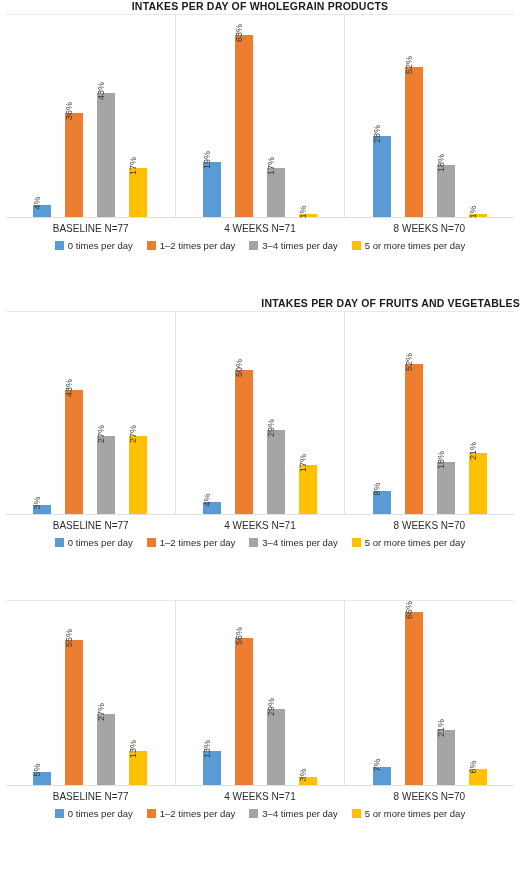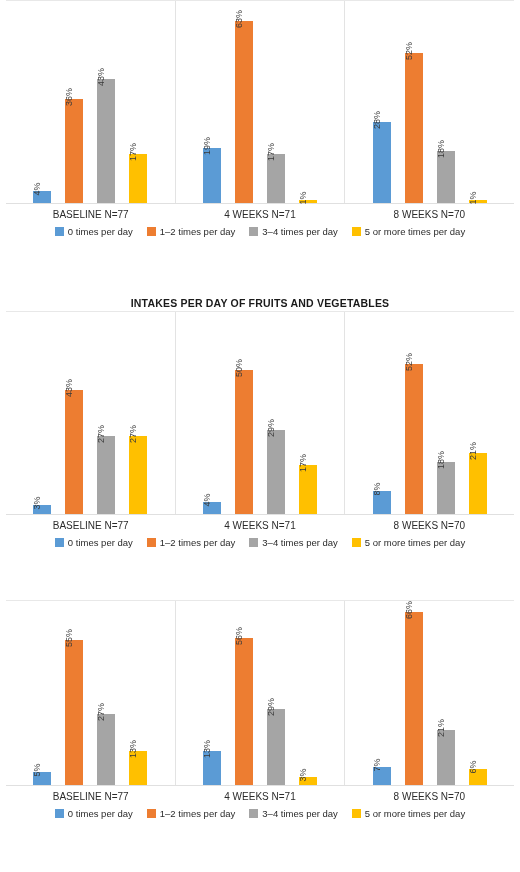--- a/index.html
+++ b/index.html
@@ -35,21 +35,21 @@
   .chart-title {
     text-align: center;
     font-size: 10.5px;
     font-weight: bold;
     letter-spacing: 0.2px;
     color: #1a1a1a;
     line-height: 12px;
     white-space: nowrap;
   }
   .c1 .chart-title { padding-top: 0px; height: 14px; }
-  .c2 .chart-title { padding-top: 7px; height: 21px; }
+  .c2 .chart-title { padding-top: 7px; height: 21px; text-align: right; }
   .c3 .chart-title { padding-top: 10px; height: 24px; }
 
   
   .plot {
     position: relative;
     margin: 0 6px;
     border-top: 1px solid #e8e8e8;
     border-bottom: 1px solid #e0e0e0;
     display: flex;
   }
@@ -137,20 +137,21 @@
     line-height: 11px;
     color: #2b2b2b;
   }
 </style>
 </head>
 <body>
 
 <div class="charts-stack">
 
   <div class="chart-block c1">
+    <div class="chart-title">INTAKES PER DAY OF WHOLEGRAIN PRODUCTS</div>
     <div class="plot">
         <div class="panel">
           <div class="bar-wrap">
             <div class="bar-label" style="bottom: 12px;">4%</div>
             <div class="bar" style="background: rgb(91, 155, 213); height: 12px;"></div>
           </div>
           <div class="bar-wrap">
             <div class="bar-label" style="bottom: 104px;">36%</div>
             <div class="bar" style="background: rgb(237, 125, 49); height: 104px;"></div>
           </div>

